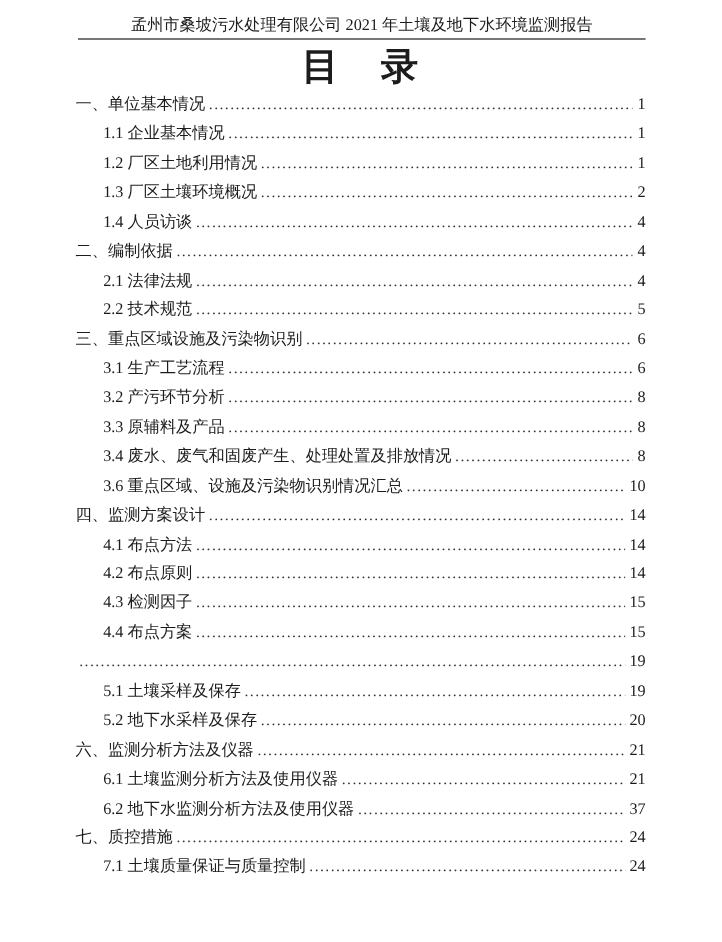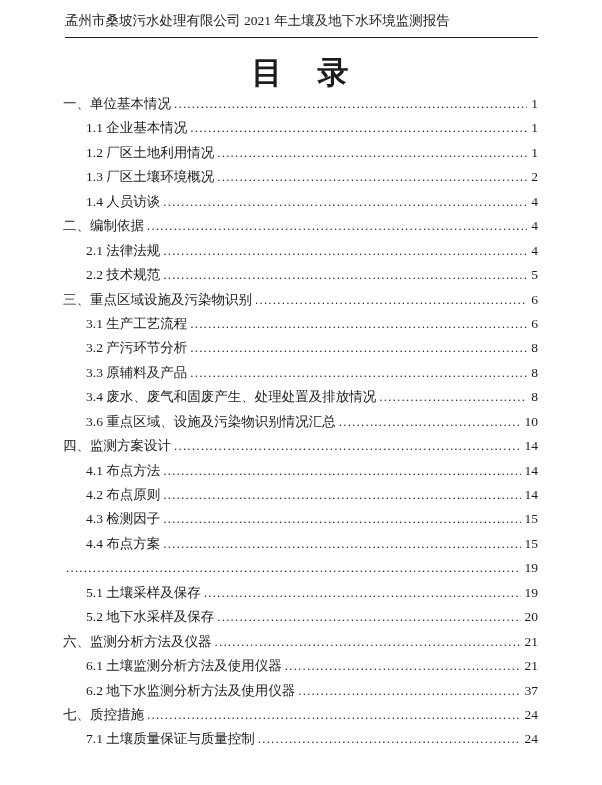--- a/index.html
+++ b/index.html
@@ -12,29 +12,29 @@
     width: 602px;
     height: 785px;
     background: #ffffff;
     overflow: hidden;
     font-family: "Liberation Serif", "DejaVu Serif", serif;
     color: #1c1c1c;
   }
   .doc-header {
     margin: 0 64px 0 65px;
     padding-top: 12px;
-    padding-bottom: 8px;
+    padding-bottom: 3px;
     border-bottom: 1.5px solid #1f1f1f;
-    text-align: left;
+    text-align: center;
     font-size: 13.5px;
     line-height: 17px;
     white-space: nowrap;
   }
   .toc-title {
-    margin: 16px 0 0 0;
+    margin: 4px 0 0 0;
     text-align: center;
     font-size: 31px;
     line-height: 38px;
     font-weight: 700;
     letter-spacing: 2px;
   }
   .toc-list {
     margin: 0 64px 0 63px;
   }
   .toc-row {

